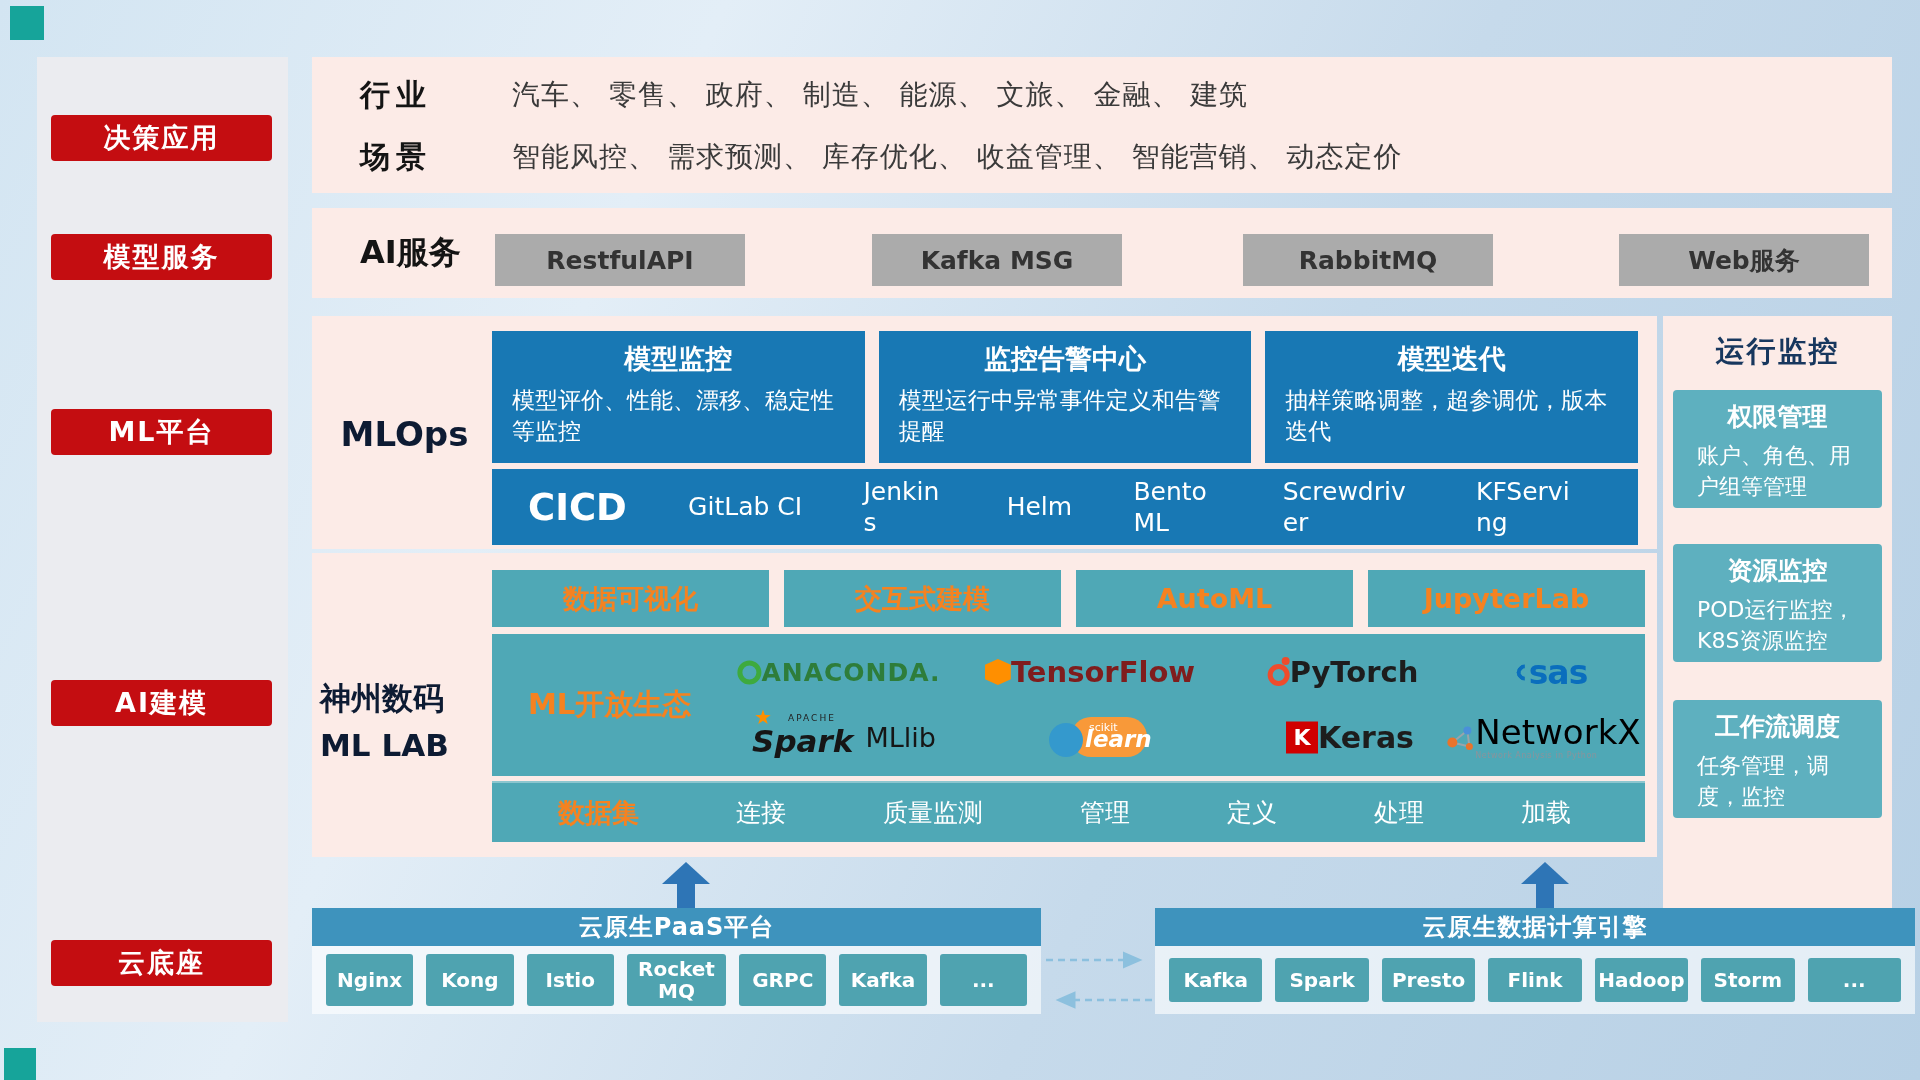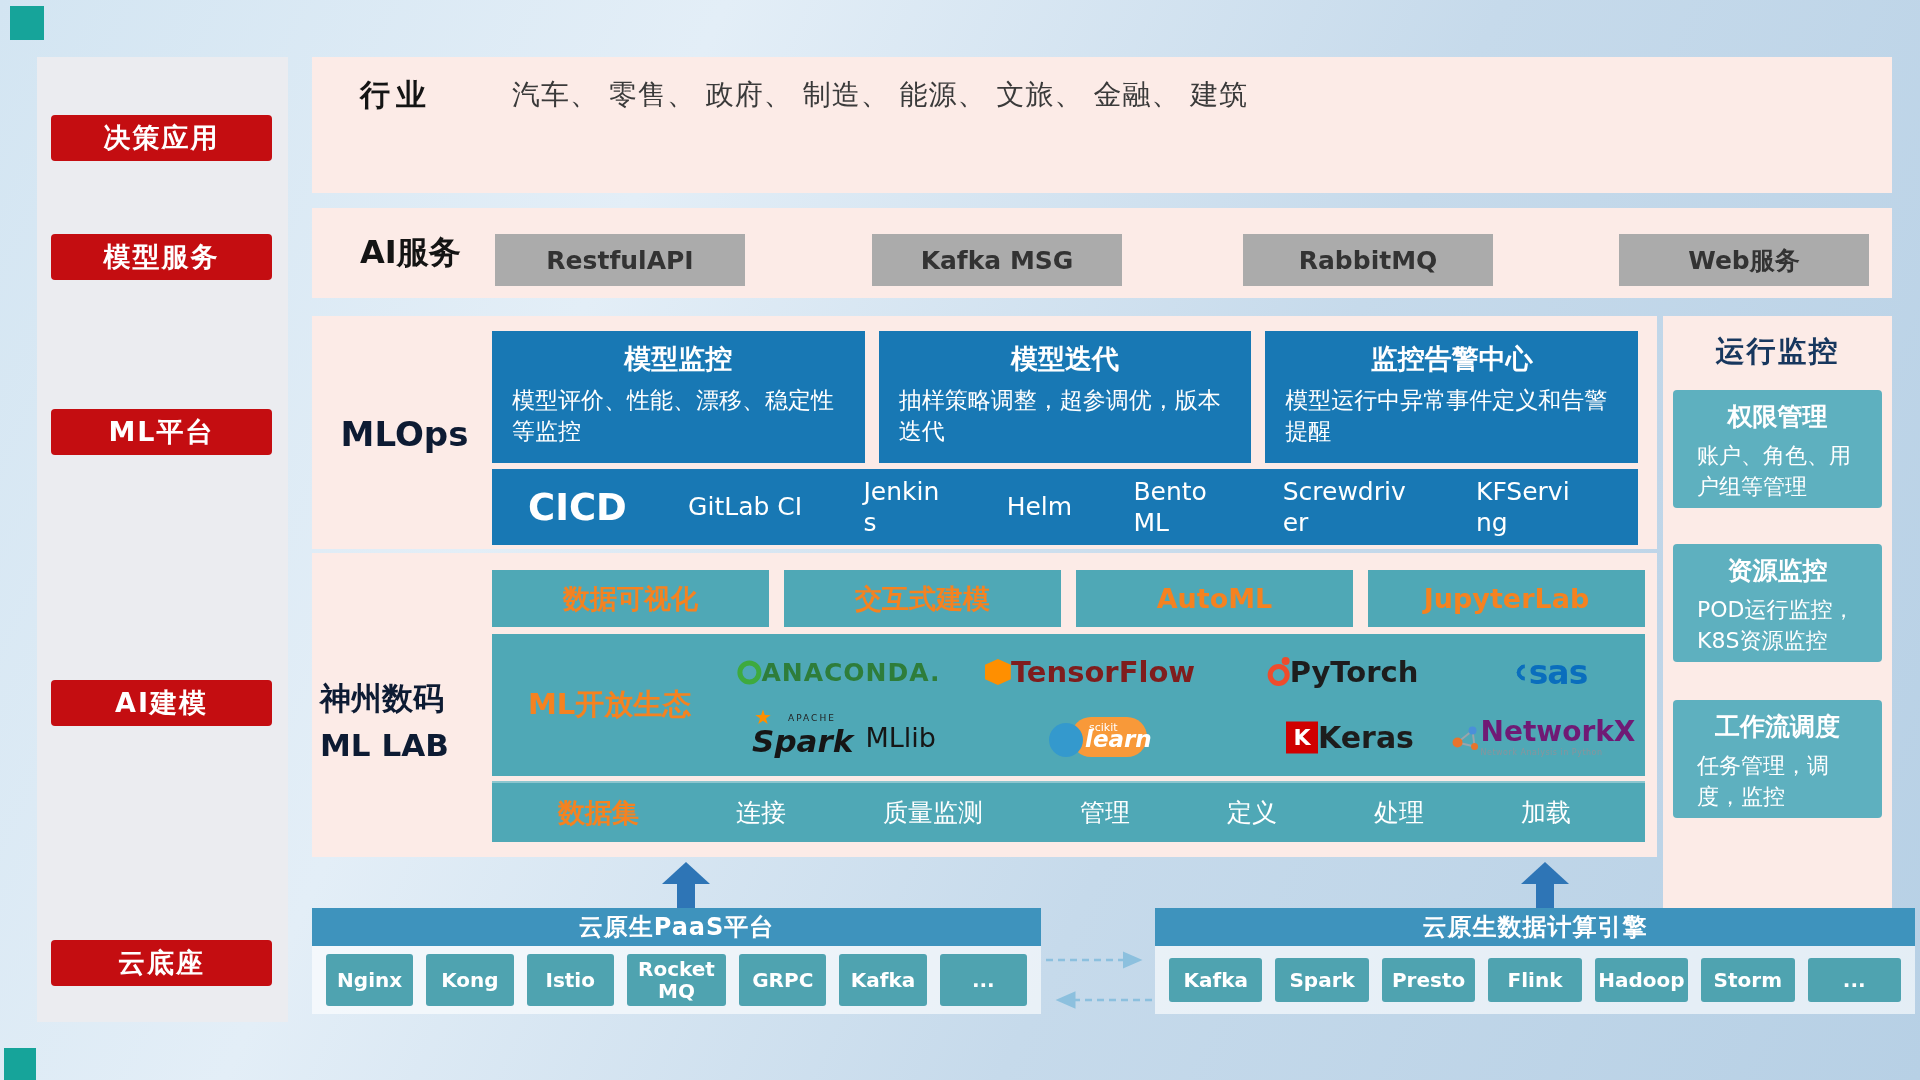--- a/index.html
+++ b/index.html
@@ -72,21 +72,21 @@
   .spark-text { font-size:31px; font-weight:bold; font-style:italic; color:#161616; }
   .mllib-text { font-size:27px; color:#161616; margin-left:12px; }
   .skl-badge { position:relative; width:98px; height:40px; }
   .skl-blue { position:absolute; left:0; top:6px; width:34px; height:34px; background:#3499cd; border-radius:50%; }
   .skl-orange { position:absolute; left:22px; top:0; width:76px; height:40px; background:#f89939; border-radius:20px; }
   .skl-sub { position:absolute; left:40px; top:4px; font-size:11px; color:#fff; }
   .skl-text { position:absolute; left:36px; top:9px; font-size:23px; color:#fff; font-style:italic; font-weight:bold; }
   .keras-k { width:32px; height:32px; background:#d00000; color:#fff; font-weight:bold; font-size:22px; display:flex; align-items:center; justify-content:center; }
   .keras-text { color:#1d1d1d; font-weight:600; font-size:30px; }
   .nx-col { display:flex; flex-direction:column; align-items:flex-start; line-height:1; }
-  .nx-text { color:#701a75; font-size:28px; font-weight:700; }
+  .nx-text { color:#000000; font-size:34px; font-weight:400; }
   .nx-tag { color:#8a949c; font-size:8px; margin-top:3px; letter-spacing:0.5px; }
   .dataset-row {
     position:absolute; left:180px; right:12px; top:228px; height:61px; background:#4fa8b6;
     border-top:2px solid rgba(255,255,255,0.35);
     display:flex; align-items:center; padding:0 74px 0 66px; justify-content:space-between;
   }
   .ds-label { color:#f58220; font-weight:bold; font-size:27px; }
   .ds-item { color:#fff; font-size:25px; }
 
   
@@ -116,44 +116,48 @@
 <div class="red-btn" style="top:234px;">模型服务</div>
 <div class="red-btn" style="top:409px;">ML平台</div>
 <div class="red-btn" style="top:680px;">AI建模</div>
 <div class="red-btn" style="top:940px;">云底座</div>
 
 <div class="abs panel" style="left:312px;top:57px;width:1580px;height:136px;">
   <div class="ind-row" style="top:16px;">
     <span class="ind-label">行业</span>
     <span class="ind-text">汽车、 零售、 政府、 制造、 能源、 文旅、 金融、 建筑</span>
   </div>
+  <div class="ind-row" style="top:78px;">
+    <span class="ind-label">场景</span>
+    <span class="ind-text">智能风控、 需求预测、 库存优化、 收益管理、 智能营销、 动态定价</span>
+  </div>
 </div>
 
 <div class="abs panel" style="left:312px;top:208px;width:1580px;height:90px;">
   <span class="panel-label" style="left:48px;">AI服务</span>
   <div class="gray-btn" style="left:183px;">RestfulAPI</div>
   <div class="gray-btn" style="left:560px;">Kafka MSG</div>
   <div class="gray-btn" style="left:931px;">RabbitMQ</div>
   <div class="gray-btn" style="left:1307px;">Web服务</div>
 </div>
 
 <div class="abs panel" style="left:312px;top:316px;width:1345px;height:233px;">
   <div class="mlops-label">MLOps</div>
   <div class="mlops-cards">
     <div class="blue-card">
       <div class="bc-title">模型监控</div>
       <div class="bc-desc">模型评价、性能、漂移、稳定性等监控</div>
     </div>
     <div class="blue-card">
+      <div class="bc-title">监控告警中心</div>
+      <div class="bc-desc">模型运行中异常事件定义和告警提醒</div>
+    </div>
+    <div class="blue-card">
       <div class="bc-title">模型迭代</div>
       <div class="bc-desc">抽样策略调整，超参调优，版本迭代</div>
-    </div>
-    <div class="blue-card">
-      <div class="bc-title">监控告警中心</div>
-      <div class="bc-desc">模型运行中异常事件定义和告警提醒</div>
     </div>
   </div>
   <div class="cicd-bar">
     <span class="cicd-title">CICD</span>
     <span class="cicd-tool">GitLab CI</span>
     <span class="cicd-tool bk w-jenkins">Jenkins</span>
     <span class="cicd-tool">Helm</span>
     <span class="cicd-tool bk w-bentoml">BentoML</span>
     <span class="cicd-tool bk w-screw">Screwdriver</span>
     <span class="cicd-tool bk w-kfs">KFServing</span>

